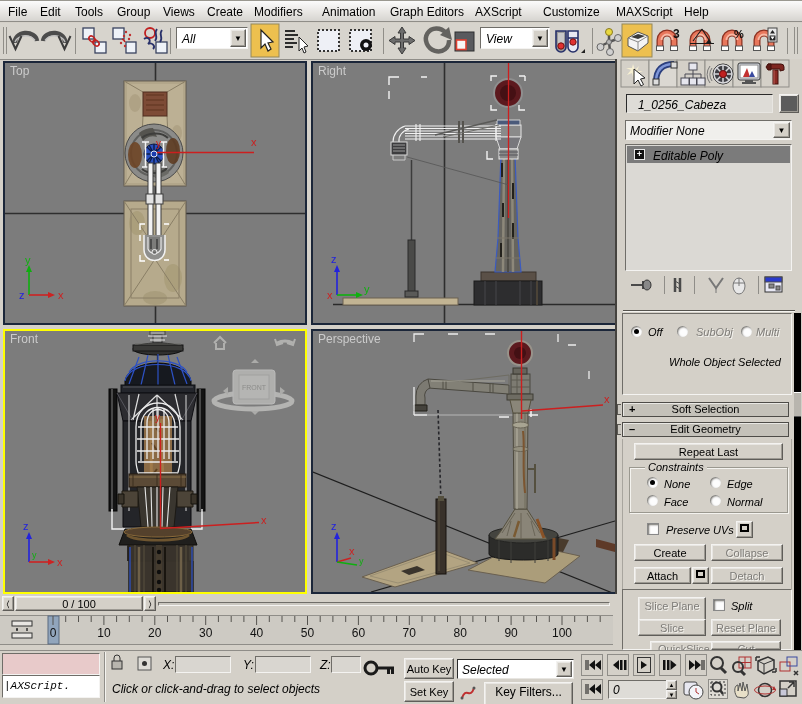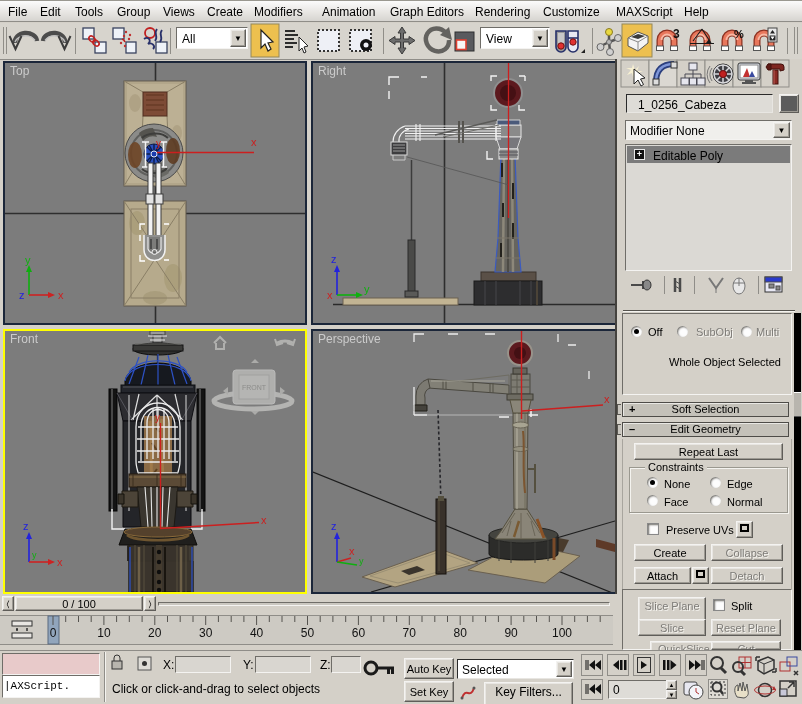--- a/index.html
+++ b/index.html
@@ -11,36 +11,36 @@
 #toolbar { left:0; top:23px; width:802px; height:37px; background:#d7d4cd; border-bottom:1px solid #8f8d88; }
 .vp { position:absolute; background:#7c7c7c; overflow:hidden; }
 .vplabel { position:absolute; left:5px; top:1px; color:#cbcbcb; font-size:12px; }
 .btn { background:#d4d0c8; border:1px solid; border-color:#f4f3f1 #5f5d59 #5f5d59 #f4f3f1; box-shadow:inset -1px -1px 0 #9d9a93, inset 1px 1px 0 #e8e6e2; text-align:center; font-size:11px; position:absolute; }
 .dis { color:#7e7c78; text-shadow:1px 1px 0 #f4f3ef; }
 .sunk { background:#d9d6d0; border:1px solid; border-color:#6f6d68 #f4f3f1 #f4f3f1 #6f6d68; position:absolute; }
 .rollout { position:absolute; background:#c4c1b9; border:1px solid #4e4c48; box-shadow:inset 1px 1px 0 #e9e8e4; text-align:center; font-size:11px; line-height:13px; }
 .radio { width:11px; height:11px; border-radius:50%; background:#fdfdfd; box-shadow:inset 1px 1px 2px #6f6d68; display:inline-block; position:absolute; }
 .radio.on::after { content:''; display:block; width:5px; height:5px; background:#000; border-radius:50%; margin:3px; }
 .check { width:12px; height:12px; background:#fdfdfd; box-shadow:inset 1px 1px 2px #6f6d68, inset -1px -1px 0 #fff; border:1px solid #888; position:absolute; }
-.lbl { position:absolute; font-size:11px; white-space:nowrap; }
+.lbl { position:absolute; font-size:11px; white-space:nowrap;font-style:italic; }
 .field { background:#dcdad5; border:1px solid; border-color:#6f6d68 #f4f3f1 #f4f3f1 #6f6d68; position:absolute; }
 </style>
 </head>
 <body>
 <div id="menubar" class="abs">
 <span style="left:8px">File</span>
     <span style="left:40px">Edit</span>
     <span style="left:75px">Tools</span>
     <span style="left:117px">Group</span>
     <span style="left:163px">Views</span>
     <span style="left:207px">Create</span>
     <span style="left:254px">Modifiers</span>
     <span style="left:322px">Animation</span>
     <span style="left:390px">Graph Editors</span>
-    <span style="left:475px">Rendering</span>
+    <span style="left:475px">AXScript</span>
     <span style="left:543px">Customize</span>
     <span style="left:616px">MAXScript</span>
     <span style="left:684px">Help</span>
 </div>
 
 <div id="toolbar" class="abs">
 <svg width="802" height="36" style="position:absolute;left:0;top:0">
  <defs>
   <g id="magnet">
           <path d="M5 20 L5 12 A7 7 0 0 1 19 12 L19 20" fill="none" stroke="#8c3222" stroke-width="7"></path>

